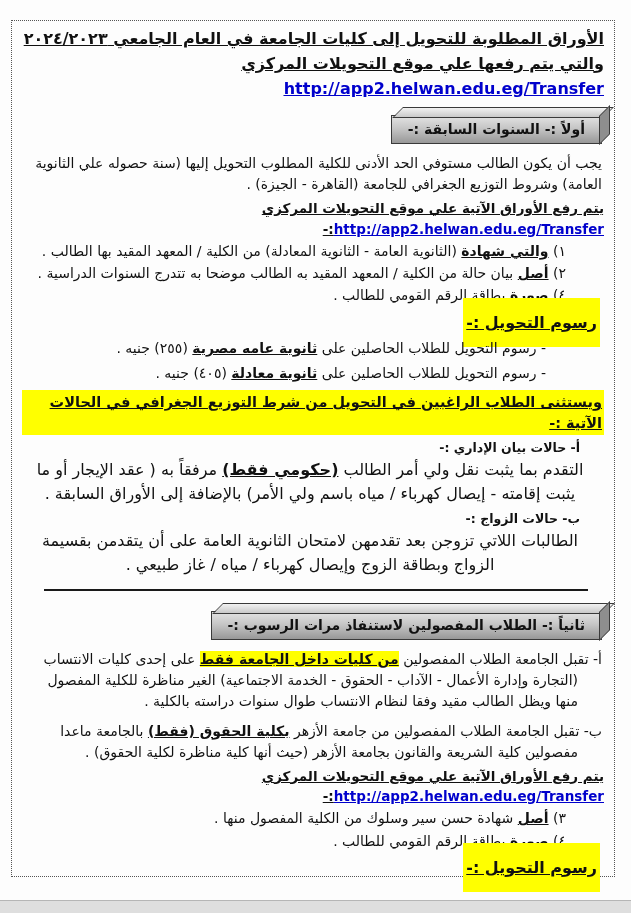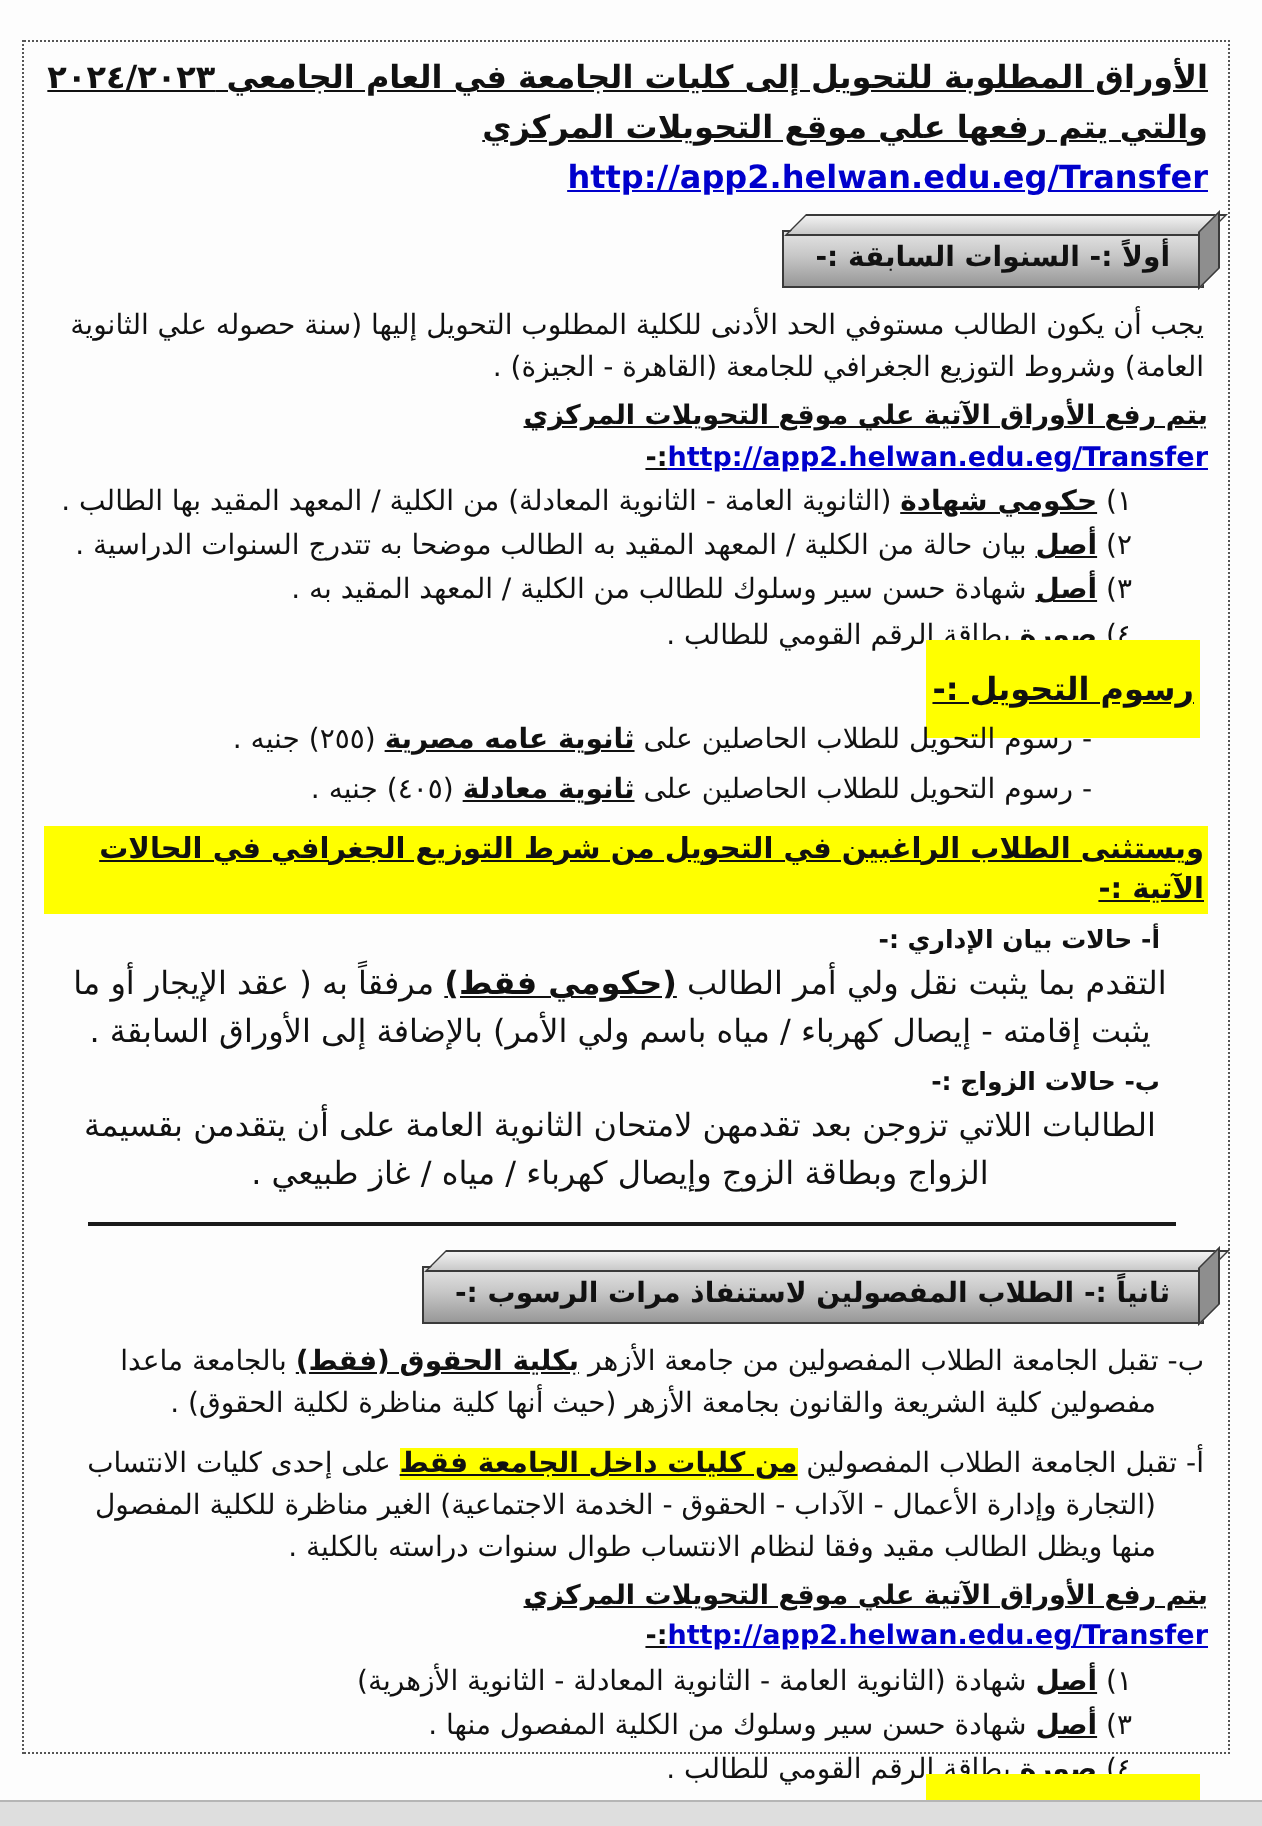--- a/index.html
+++ b/index.html
@@ -88,23 +88,22 @@
       <span>أولاً :- السنوات السابقة :-</span>
     </span>
   </div>
 
   <p class="intro">يجب أن يكون الطالب مستوفي الحد الأدنى للكلية المطلوب التحويل إليها (سنة حصوله علي الثانوية العامة) وشروط التوزيع الجغرافي للجامعة (القاهرة - الجيزة) .</p>
 
   <p class="upload">
     <span>يتم رفع الأوراق الآتية علي موقع التحويلات المركزي </span><a class="link">http://app2.helwan.edu.eg/Transfer</a><span>:-</span>
   </p>
 
-  <p class="doc-item"><span>١) </span><span class="bold-u">حكومي شهادة</span><span> (الثانوية العامة - الثانوية المعادلة) من الكلية / المعهد المقيد بها الطالب .</span></p>
+  <p class="doc-item"><span>١) </span><span class="bold-u">والتي شهادة</span><span> (الثانوية العامة - الثانوية المعادلة) من الكلية / المعهد المقيد بها الطالب .</span></p>
   <p class="doc-item"><span>٢) </span><span class="bold-u">أصل</span><span> بيان حالة من الكلية / المعهد المقيد به الطالب موضحا به تتدرج السنوات الدراسية .</span></p>
-  <p class="doc-item"><span>٣) </span><span class="bold-u">أصل</span><span> شهادة حسن سير وسلوك للطالب من الكلية / المعهد المقيد به .</span></p>
   <p class="doc-item"><span>٤) </span><span class="bold-u">صورة</span><span> بطاقة الرقم القومي للطالب .</span></p>
 
   <p class="fees-h"><span class="hl">رسوم التحويل :-</span></p>
   <p class="fee"><span>- رسوم التحويل للطلاب الحاصلين على </span><span class="bold-u">ثانوية عامه مصرية</span><span> (٢٥٥) جنيه .</span></p>
   <p class="fee"><span>- رسوم التحويل للطلاب الحاصلين على </span><span class="bold-u">ثانوية معادلة</span><span> (٤٠٥) جنيه .</span></p>
 
   <p class="exception">
       <span class="hl">ويستثنى الطلاب الراغبين في التحويل من شرط التوزيع الجغرافي في الحالات الآتية :-</span>
     </p>
 
@@ -115,29 +114,28 @@
   <p class="case-p">الطالبات اللاتي تزوجن بعد تقدمهن لامتحان الثانوية العامة على أن يتقدمن بقسيمة الزواج وبطاقة الزوج وإيصال كهرباء / مياه / غاز طبيعي .</p>
 
   <hr class="sep">
 
   <div class="box-row2">
     <span class="box3d">
       <span>ثانياً :- الطلاب المفصولين لاستنفاذ مرات الرسوب :-</span>
     </span>
   </div>
 
+  <p class="para"><span>أ-  </span><span>تقبل الجامعة الطلاب المفصولين </span><span class="hl-b">من كليات داخل الجامعة فقط</span><span> على إحدى كليات الانتساب (التجارة وإدارة الأعمال - الآداب - الحقوق - الخدمة الاجتماعية) الغير مناظرة للكلية المفصول منها ويظل الطالب مقيد وفقا لنظام الانتساب طوال سنوات دراسته بالكلية .</span></p>
+
   <p class="para"><span>ب- </span><span>تقبل الجامعة الطلاب المفصولين من جامعة الأزهر </span><span class="bold-u">بكلية الحقوق (فقط)</span><span> بالجامعة ماعدا مفصولين كلية الشريعة والقانون بجامعة الأزهر (حيث أنها كلية مناظرة لكلية الحقوق) .</span></p>
-
-  <p class="para"><span>أ-  </span><span>تقبل الجامعة الطلاب المفصولين </span><span class="hl-b">من كليات داخل الجامعة فقط</span><span> على إحدى كليات الانتساب (التجارة وإدارة الأعمال - الآداب - الحقوق - الخدمة الاجتماعية) الغير مناظرة للكلية المفصول منها ويظل الطالب مقيد وفقا لنظام الانتساب طوال سنوات دراسته بالكلية .</span></p>
 
   <p class="upload">
     <span>يتم رفع الأوراق الآتية علي موقع التحويلات المركزي </span><a class="link">http://app2.helwan.edu.eg/Transfer</a><span>:-</span>
   </p>
 
-  <p class="doc-item"><span>١)  </span><span class="bold-u">أصل</span><span> شهادة (الثانوية العامة - الثانوية المعادلة - الثانوية الأزهرية)</span></p>
   <p class="doc-item"><span>٣)  </span><span class="bold-u">أصل</span><span> شهادة حسن سير وسلوك من الكلية المفصول منها .</span></p>
   <p class="doc-item"><span>٤)  </span><span class="bold-u">صورة</span><span> بطاقة الرقم القومي للطالب .</span></p>
 
   <p class="fees-h"><span class="hl">رسوم التحويل :-</span></p>
 
 </div>
 
 <div class="bottom-edge"></div>
 
 </body></html>

